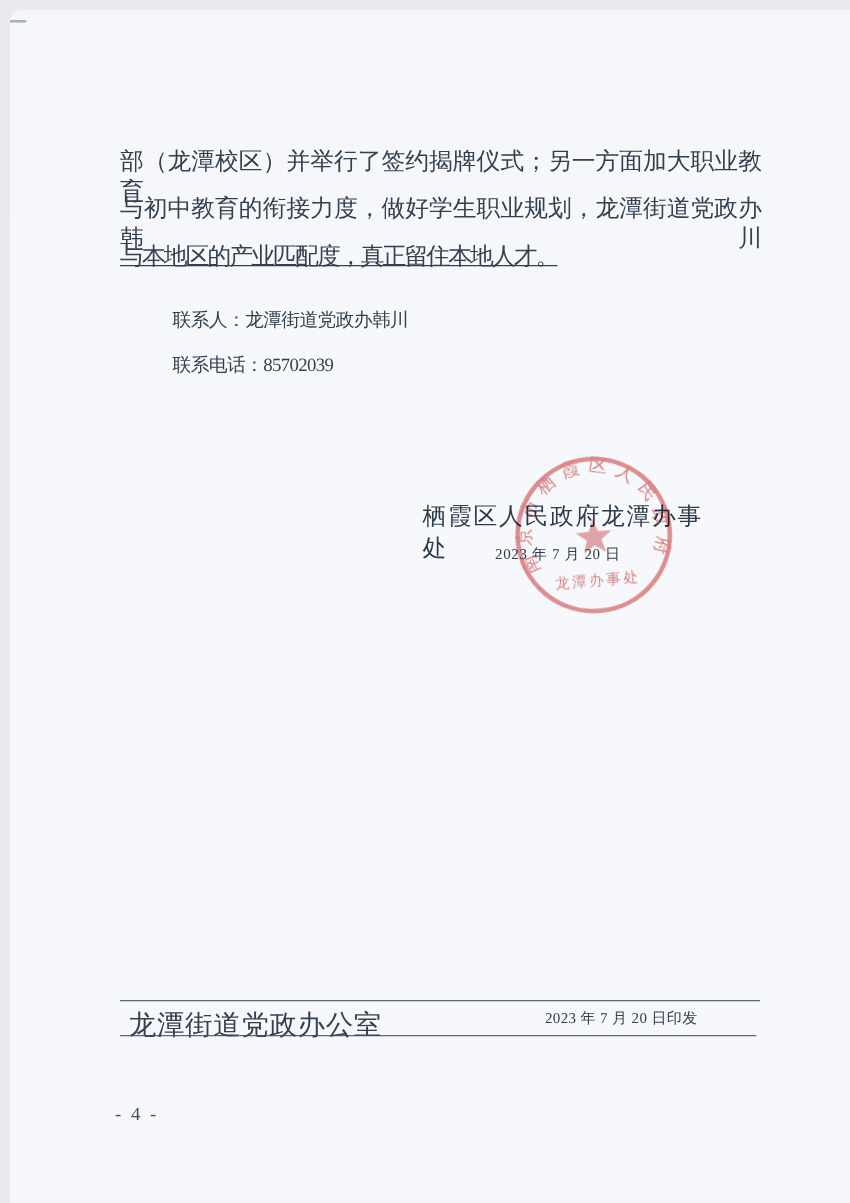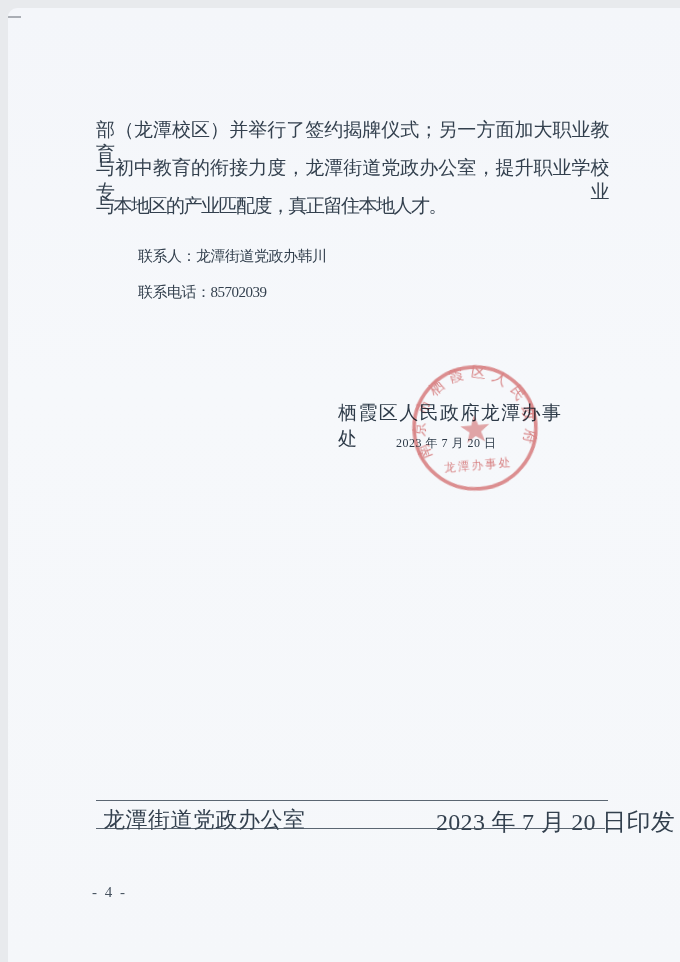--- a/index.html
+++ b/index.html
@@ -36,21 +36,21 @@
     white-space: nowrap;
   }
   .body-text .line.justify {
     white-space: normal;
     text-align: justify;
     text-align-last: justify;
     letter-spacing: -0.5px;
   }
   .line-1 { top: 110px; }
   .line-2 { top: 148px; }
-  .line-3 { top: 186px; letter-spacing: -1.5px; }
+  .line-3 { top: 186px; letter-spacing: -1.5px; text-decoration: underline; }
 
   .contact-line {
     position: absolute;
     left: 130px;
     font-size: 15px;
     letter-spacing: -0.5px;
     color: #33404e;
     white-space: nowrap;
   }
   .contact-person { top: 239px; }
@@ -101,21 +101,21 @@
     position: absolute;
     left: 95px; top: 797px;
     font-size: 22px;
     letter-spacing: 0.5px;
     color: #33404e;
     white-space: nowrap;
   }
   .footer-right {
     position: absolute;
     left: 428px; top: 798px;
-    font-size: 24px;
+    font-size: 12px;
     letter-spacing: 0.3px;
     color: #33404e;
     white-space: nowrap;
     text-align: right;
   }
   .page-number {
     position: absolute;
     left: 84px; top: 876px;
     font-size: 15px;
     letter-spacing: 2px;
@@ -125,21 +125,21 @@
 </style>
 </head>
 <body>
 
 <div class="page">
 
   <div class="edge-mark"></div>
 
   <div class="body-text">
     <div class="line justify line-1">部（龙潭校区）并举行了签约揭牌仪式；另一方面加大职业教育</div>
-    <div class="line justify line-2">与初中教育的衔接力度，龙潭街道党政办公室，提升职业学校专业</div>
+    <div class="line justify line-2">与初中教育的衔接力度，做好学生职业规划，龙潭街道党政办韩川</div>
     <div class="line line-3">与本地区的产业匹配度，真正留住本地人才。</div>
   </div>
 
   <div class="contact-line contact-person">联系人：龙潭街道党政办韩川</div>
   <div class="contact-line contact-phone">联系电话：85702039</div>
 
   <div class="signature-issuer">栖霞区人民政府龙潭办事处</div>
   <div class="signature-date">2023 年 7 月 20 日</div>
 
   <svg class="seal" viewBox="0 0 140 140" xmlns="http://www.w3.org/2000/svg" aria-hidden="true">

